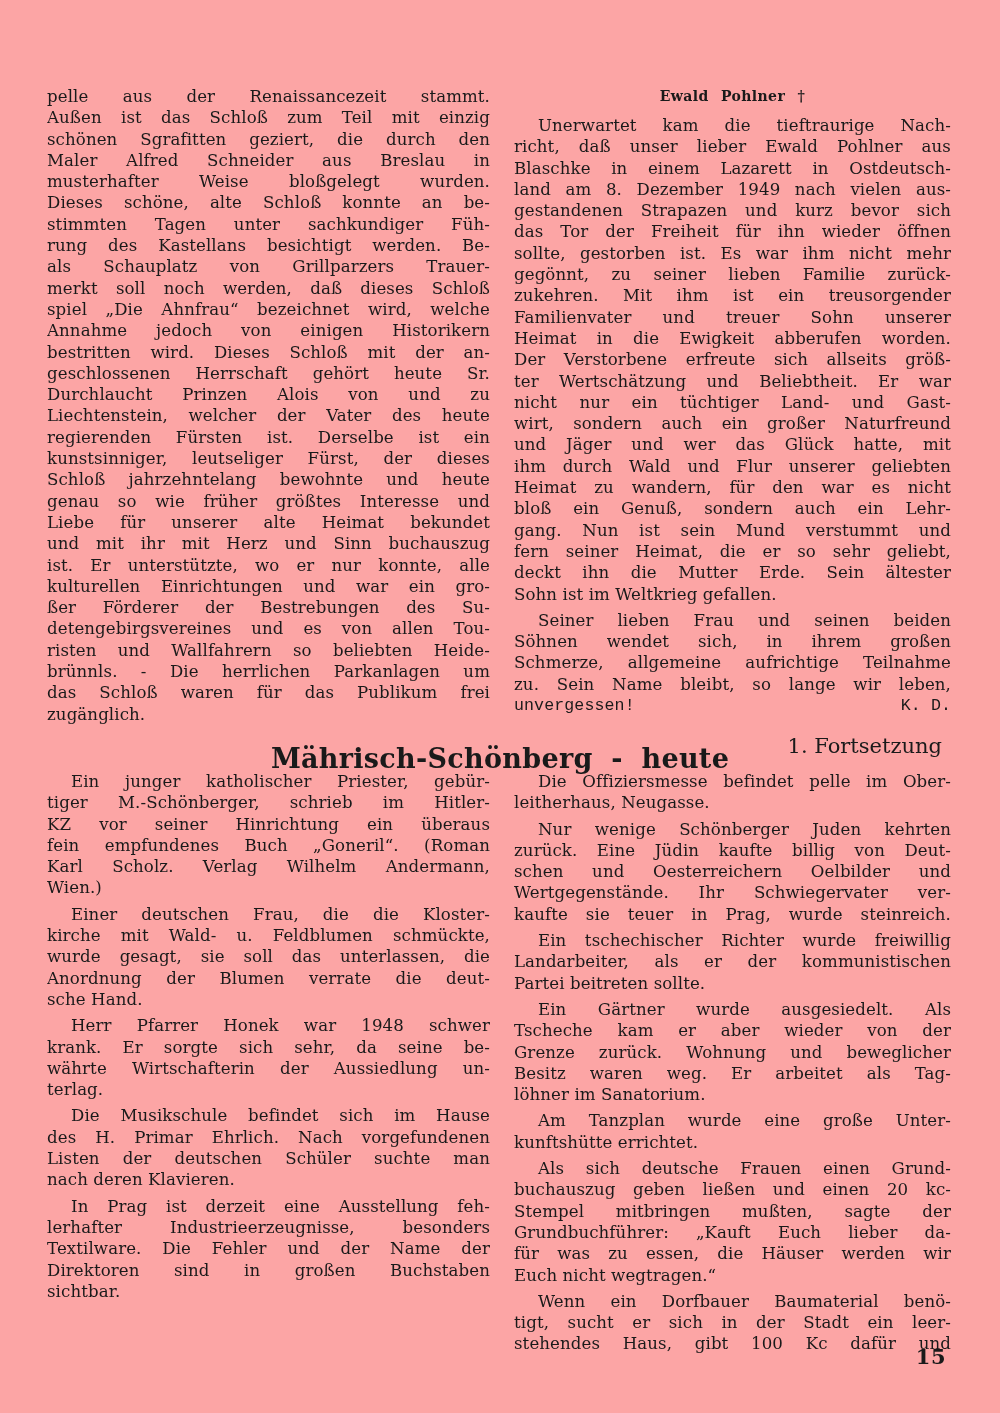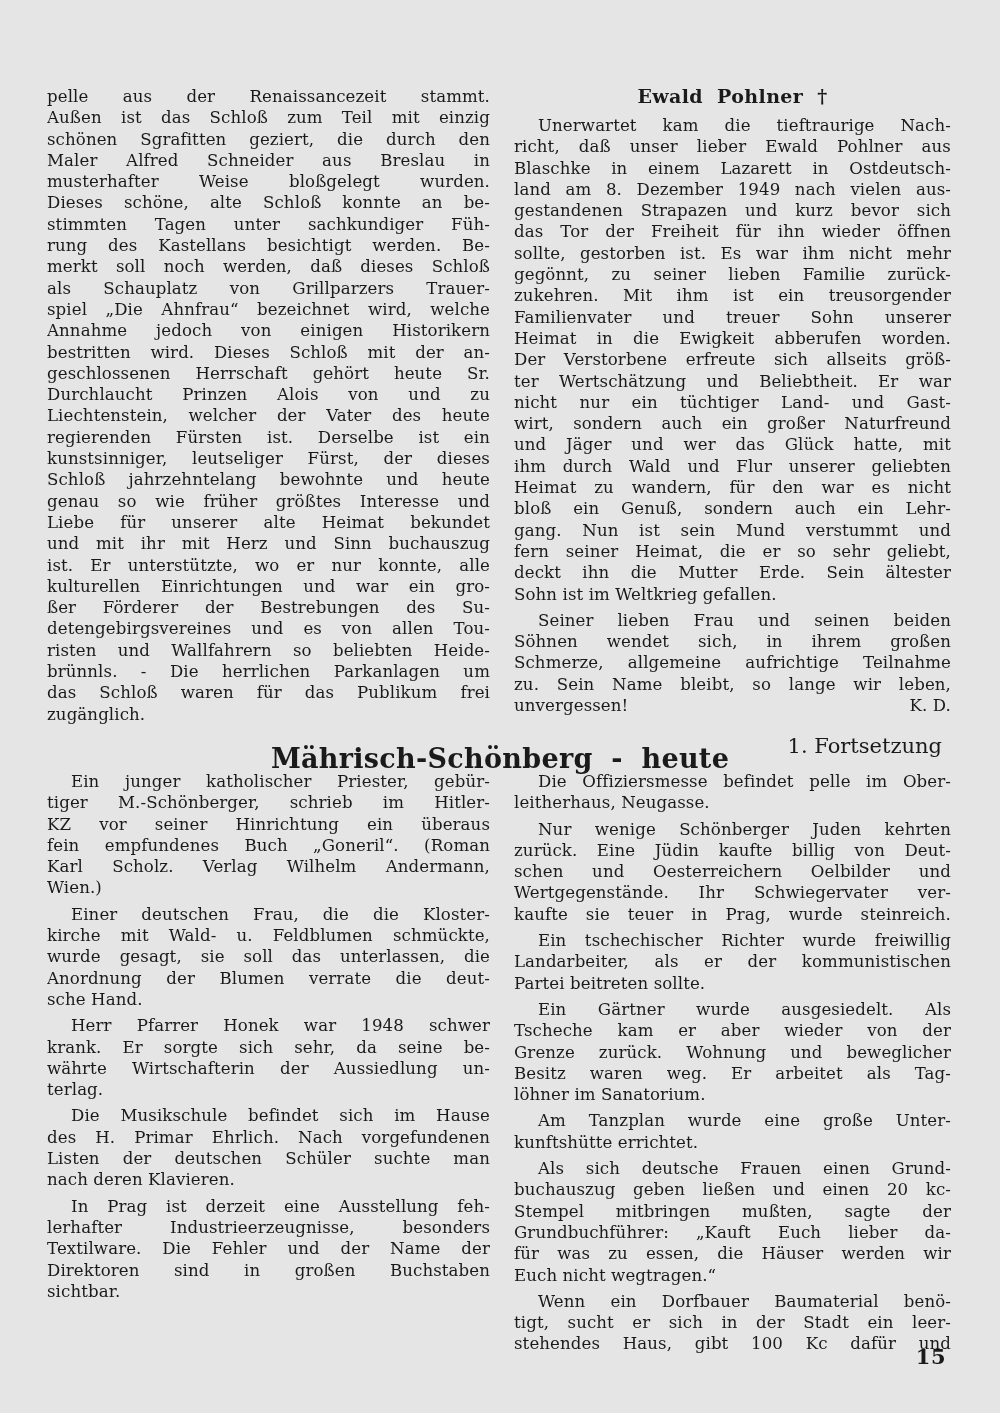--- a/index.html
+++ b/index.html
@@ -3,46 +3,46 @@
 <meta charset="utf-8">
 <style>
   html, body { margin:0; padding:0; }
   body {
     width:1000px; height:1413px; position:relative;
     background:#ffffff;
     font-family:"DejaVu Serif","Liberation Serif",serif;
   }
   .page {
     position:absolute; left:0; top:0; width:1000px; height:1413px;
-    background:#e5e5e5; color:#1a1a1a; overflow:hidden;
+    background:#fca5a5; color:#1a1a1a; overflow:hidden;
   }
   .col { position:absolute; }
   #col-tl { left:47px;  top:86px;  width:443px; }
   #col-tr { left:514px; top:86px;  width:437px; }
   #col-bl { left:47px;  top:771px; width:443px; }
   #col-br { left:514px; top:771px; width:437px; }
 
   .para { margin:0 0 5px 0; }
   .para:last-child { margin-bottom:0; }
 
   .line {
     font-size:16.6px; letter-spacing:0.1px;
     line-height:21.3px; height:21.3px; overflow:hidden;
     text-align:justify;
   }
   .line::after { content:""; display:inline-block; width:100%; height:0; vertical-align:top; }
   .line.last { text-align:left; }
   .line.last::after { content:none; }
   .line.ind { text-indent:24px; }
-  .line.split { display:flex; justify-content:space-between; text-align:center; }
+  .line.split { display:flex; justify-content:space-between; text-align:center;font-family:Liberation Mono, monospace; }
   .line.split::after { content:none; }
 
   .obit-title {
     margin:0 0 8px 0; height:21px; line-height:21px;
-    text-align:center; font-size:19px; font-weight:bold;
+    text-align:center; font-size:14px; font-weight:bold;
     letter-spacing:0.4px; word-spacing:7px;
   }
 
   .section-head { position:absolute; left:0; top:724px; width:1000px; height:44px; }
   .section-title {
     margin:16px; text-align:center; font-size:27px; font-weight:bold;
     line-height:38px; letter-spacing:0.3px; word-spacing:9px;
   }
   .section-sub { position:absolute; right:58px; top:10px; font-size:21px; }
 
@@ -59,22 +59,22 @@
   <div class="col" id="col-tl">
       <div class="para">
         <div class="line">pelle aus der Renaissancezeit stammt.</div>
         <div class="line">Außen ist das Schloß zum Teil mit einzig</div>
         <div class="line">schönen Sgrafitten geziert, die durch den</div>
         <div class="line">Maler Alfred Schneider aus Breslau in</div>
         <div class="line">musterhafter Weise bloßgelegt wurden.</div>
         <div class="line">Dieses schöne, alte Schloß konnte an be-</div>
         <div class="line">stimmten Tagen unter sachkundiger Füh-</div>
         <div class="line">rung des Kastellans besichtigt werden. Be-</div>
+        <div class="line">als Schauplatz von Grillparzers Trauer-</div>
         <div class="line">merkt soll noch werden, daß dieses Schloß</div>
-        <div class="line">als Schauplatz von Grillparzers Trauer-</div>
         <div class="line">spiel „Die Ahnfrau“ bezeichnet wird, welche</div>
         <div class="line">Annahme jedoch von einigen Historikern</div>
         <div class="line">bestritten wird. Dieses Schloß mit der an-</div>
         <div class="line">geschlossenen Herrschaft gehört heute Sr.</div>
         <div class="line">Durchlaucht Prinzen Alois von und zu</div>
         <div class="line">Liechtenstein, welcher der Vater des heute</div>
         <div class="line">regierenden Fürsten ist. Derselbe ist ein</div>
         <div class="line">kunstsinniger, leutseliger Fürst, der dieses</div>
         <div class="line">Schloß jahrzehntelang bewohnte und heute</div>
         <div class="line">genau so wie früher größtes Interesse und</div>

